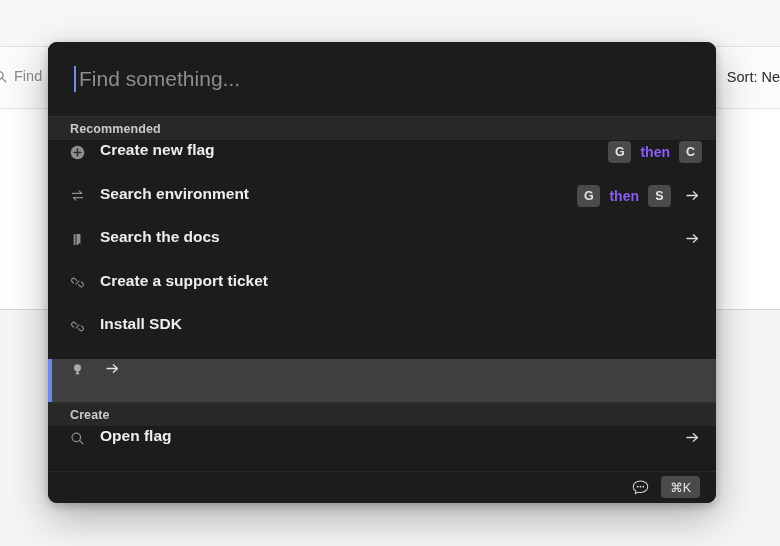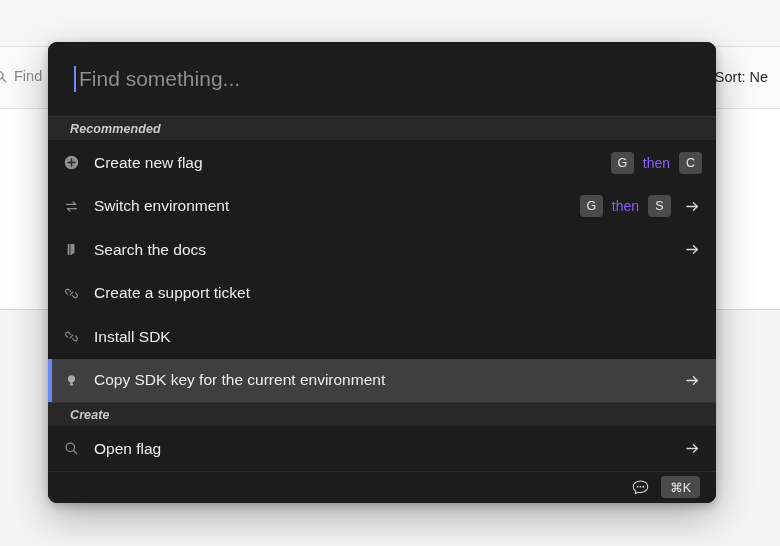--- a/index.html
+++ b/index.html
@@ -41,21 +41,21 @@
     gap: 7px;
     color: #8a8a8a;
     font-size: 14.5px;
   }
   .bg-search .mag {
     width: 13px; height: 13px;
     flex: none;
   }
   .bg-sort {
     position: absolute;
-    right: 12px;
+    right: 0;
     top: 69px;
     font-size: 14.5px;
     color: #2b2b2b;
     white-space: nowrap;
   }
   .page-card-body {
     position: absolute;
     left: 0; top: 109px; right: 0;
     height: 201px;
     background: #ffffff;
@@ -125,33 +125,33 @@
     background: #282828;
     border-top: 1px solid #303030;
     border-bottom: 1px solid #1a1a1a;
     display: flex;
     align-items: center;
     padding: 0 0 0 22px;
     color: #c9c9c9;
     font-size: 12.5px;
     font-weight: bold;
     letter-spacing: 0.1px;
-    font-style: italic;
   }
 
   
   .list { flex: none; }
   .row {
     height: 43.5px;
     display: flex;
-    align-items: center;
-    padding-left: 12px;
+    align-items: flex-start;
+    padding-left: 18px;
     padding-right: 14px;
     position: relative;
     background: #1c1c1c;
+    font-weight: bold;
   }
   .row.selected { background: #3f3f3f; }
   .row.selected::before {
     content: "";
     position: absolute;
     left: 0; top: 0; bottom: 0;
     width: 4px;
     background: #6b87f0;
   }
   .row-icon {
@@ -284,21 +284,21 @@
       </span>
     </div>
 
     <div class="row">
       <span class="row-icon">
         <svg viewBox="0 0 20 20" width="17" height="17">
           <path d="M4 7.5 H15 L11.8 4.6" fill="none" stroke="#8f8f8f" stroke-width="1.4" stroke-linecap="round" stroke-linejoin="round"></path>
           <path d="M16 12.5 H5 L8.2 15.4" fill="none" stroke="#8f8f8f" stroke-width="1.4" stroke-linecap="round" stroke-linejoin="round"></path>
         </svg>
       </span>
-      <span class="row-label">Switch environment</span>
+      <span class="row-label">Search environment</span>
       <span class="row-right">
         <span class="kbd">G</span>
         <span class="then">then</span>
         <span class="kbd">S</span>
         <span class="arrow">
           <svg viewBox="0 0 20 20" width="17" height="17">
             <line x1="3.5" y1="10" x2="15.5" y2="10" stroke="#dcdcdc" stroke-width="1.5" stroke-linecap="round"></line>
             <path d="M11 5.6 L15.8 10 L11 14.4" fill="none" stroke="#dcdcdc" stroke-width="1.5" stroke-linecap="round" stroke-linejoin="round"></path>
           </svg>
         </span>
@@ -347,21 +347,20 @@
     </div>
 
     <div class="row selected">
       <span class="row-icon">
         <svg viewBox="0 0 20 20" width="17" height="17">
           <circle cx="10" cy="8" r="4.2" fill="#a9a9a9"></circle>
           <rect x="8.6" y="11.4" width="2.8" height="4.2" fill="#a9a9a9"></rect>
           <rect x="7.9" y="14.1" width="4.2" height="1.5" fill="#a9a9a9"></rect>
         </svg>
       </span>
-      <span class="row-label">Copy SDK key for the current environment</span>
       <span class="row-right">
         <span class="arrow">
           <svg viewBox="0 0 20 20" width="17" height="17">
             <line x1="3.5" y1="10" x2="15.5" y2="10" stroke="#e4e4e4" stroke-width="1.5" stroke-linecap="round"></line>
             <path d="M11 5.6 L15.8 10 L11 14.4" fill="none" stroke="#e4e4e4" stroke-width="1.5" stroke-linecap="round" stroke-linejoin="round"></path>
           </svg>
         </span>
       </span>
     </div>
   </div>

